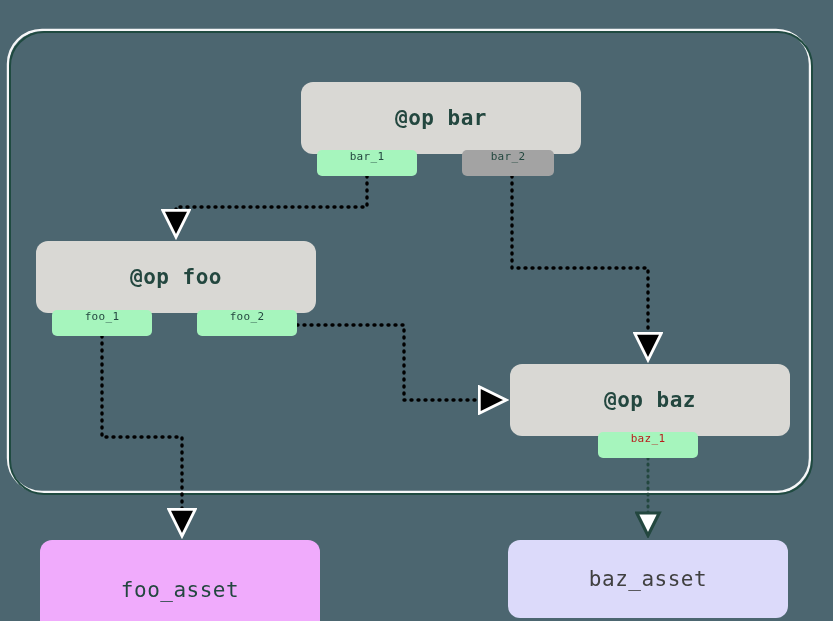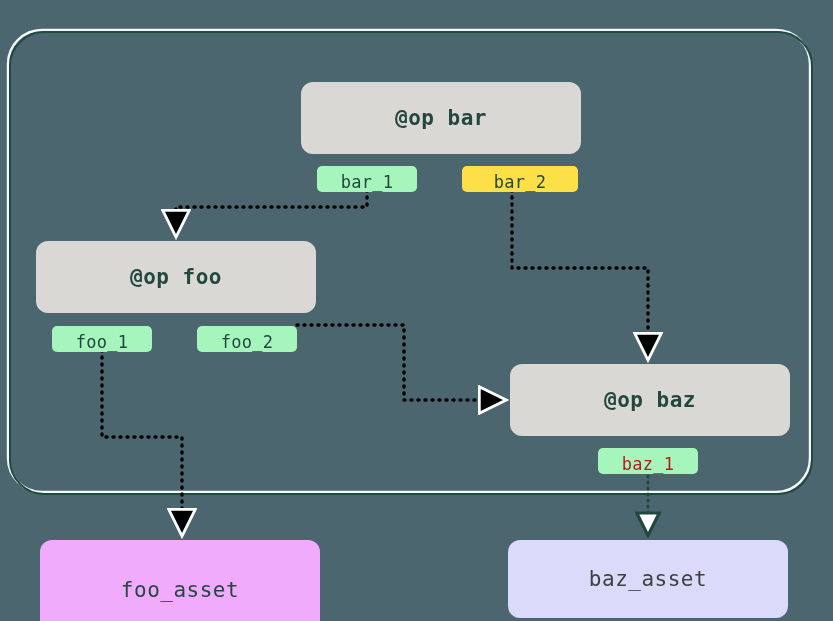--- a/index.html
+++ b/index.html
@@ -22,26 +22,25 @@
     color:#23473f;
     font-size:21px;
     letter-spacing:0.5px;
     font-weight:bold;
   }
   
   .port{
     position:absolute;
     background:#a6f5bd;
     border-radius:5px;
-    display:flex;align-items:flex-end;justify-content:center;
+    display:flex;align-items:flex-start;justify-content:center;
     color:#23473f;
-    font-size:17px;
+    font-size:11px;
     height:26px;
     letter-spacing:0.3px;
-    margin-top:16px;
   }
   
   .asset{
     background:#dcdafa;
     border-radius:12px;
     display:flex;align-items:center;justify-content:center;
     color:#23473f;
     font-size:21px;
     letter-spacing:0.5px;
   }
@@ -87,21 +86,21 @@
   </svg>
 
 
   <div id="ops-root">
       <div class="node op" style="left: 301px; top: 82px; width: 280px; height: 72px; background: rgb(217, 216, 212); color: rgb(35, 71, 63);">
         <span>@op bar</span>
       </div>
       <div class="port" style="left: 317px; top: 150px; width: 100px; background: rgb(166, 245, 189); color: rgb(35, 71, 63);">
         <span>bar_1</span>
       </div>
-      <div class="port" style="left: 462px; top: 150px; width: 116px; background: #fde047; color: rgb(35, 71, 63);">
+      <div class="port" style="left: 462px; top: 150px; width: 92px; background: #a3a3a3; color: rgb(35, 71, 63);">
         <span>bar_2</span>
       </div>
       <div class="node op" style="left: 36px; top: 241px; width: 280px; height: 72px; background: rgb(217, 216, 212); color: rgb(35, 71, 63);">
         <span>@op foo</span>
       </div>
       <div class="port" style="left: 52px; top: 310px; width: 100px; background: rgb(166, 245, 189); color: rgb(35, 71, 63);">
         <span>foo_1</span>
       </div>
       <div class="port" style="left: 197px; top: 310px; width: 100px; background: rgb(166, 245, 189); color: rgb(35, 71, 63);">
         <span>foo_2</span>

